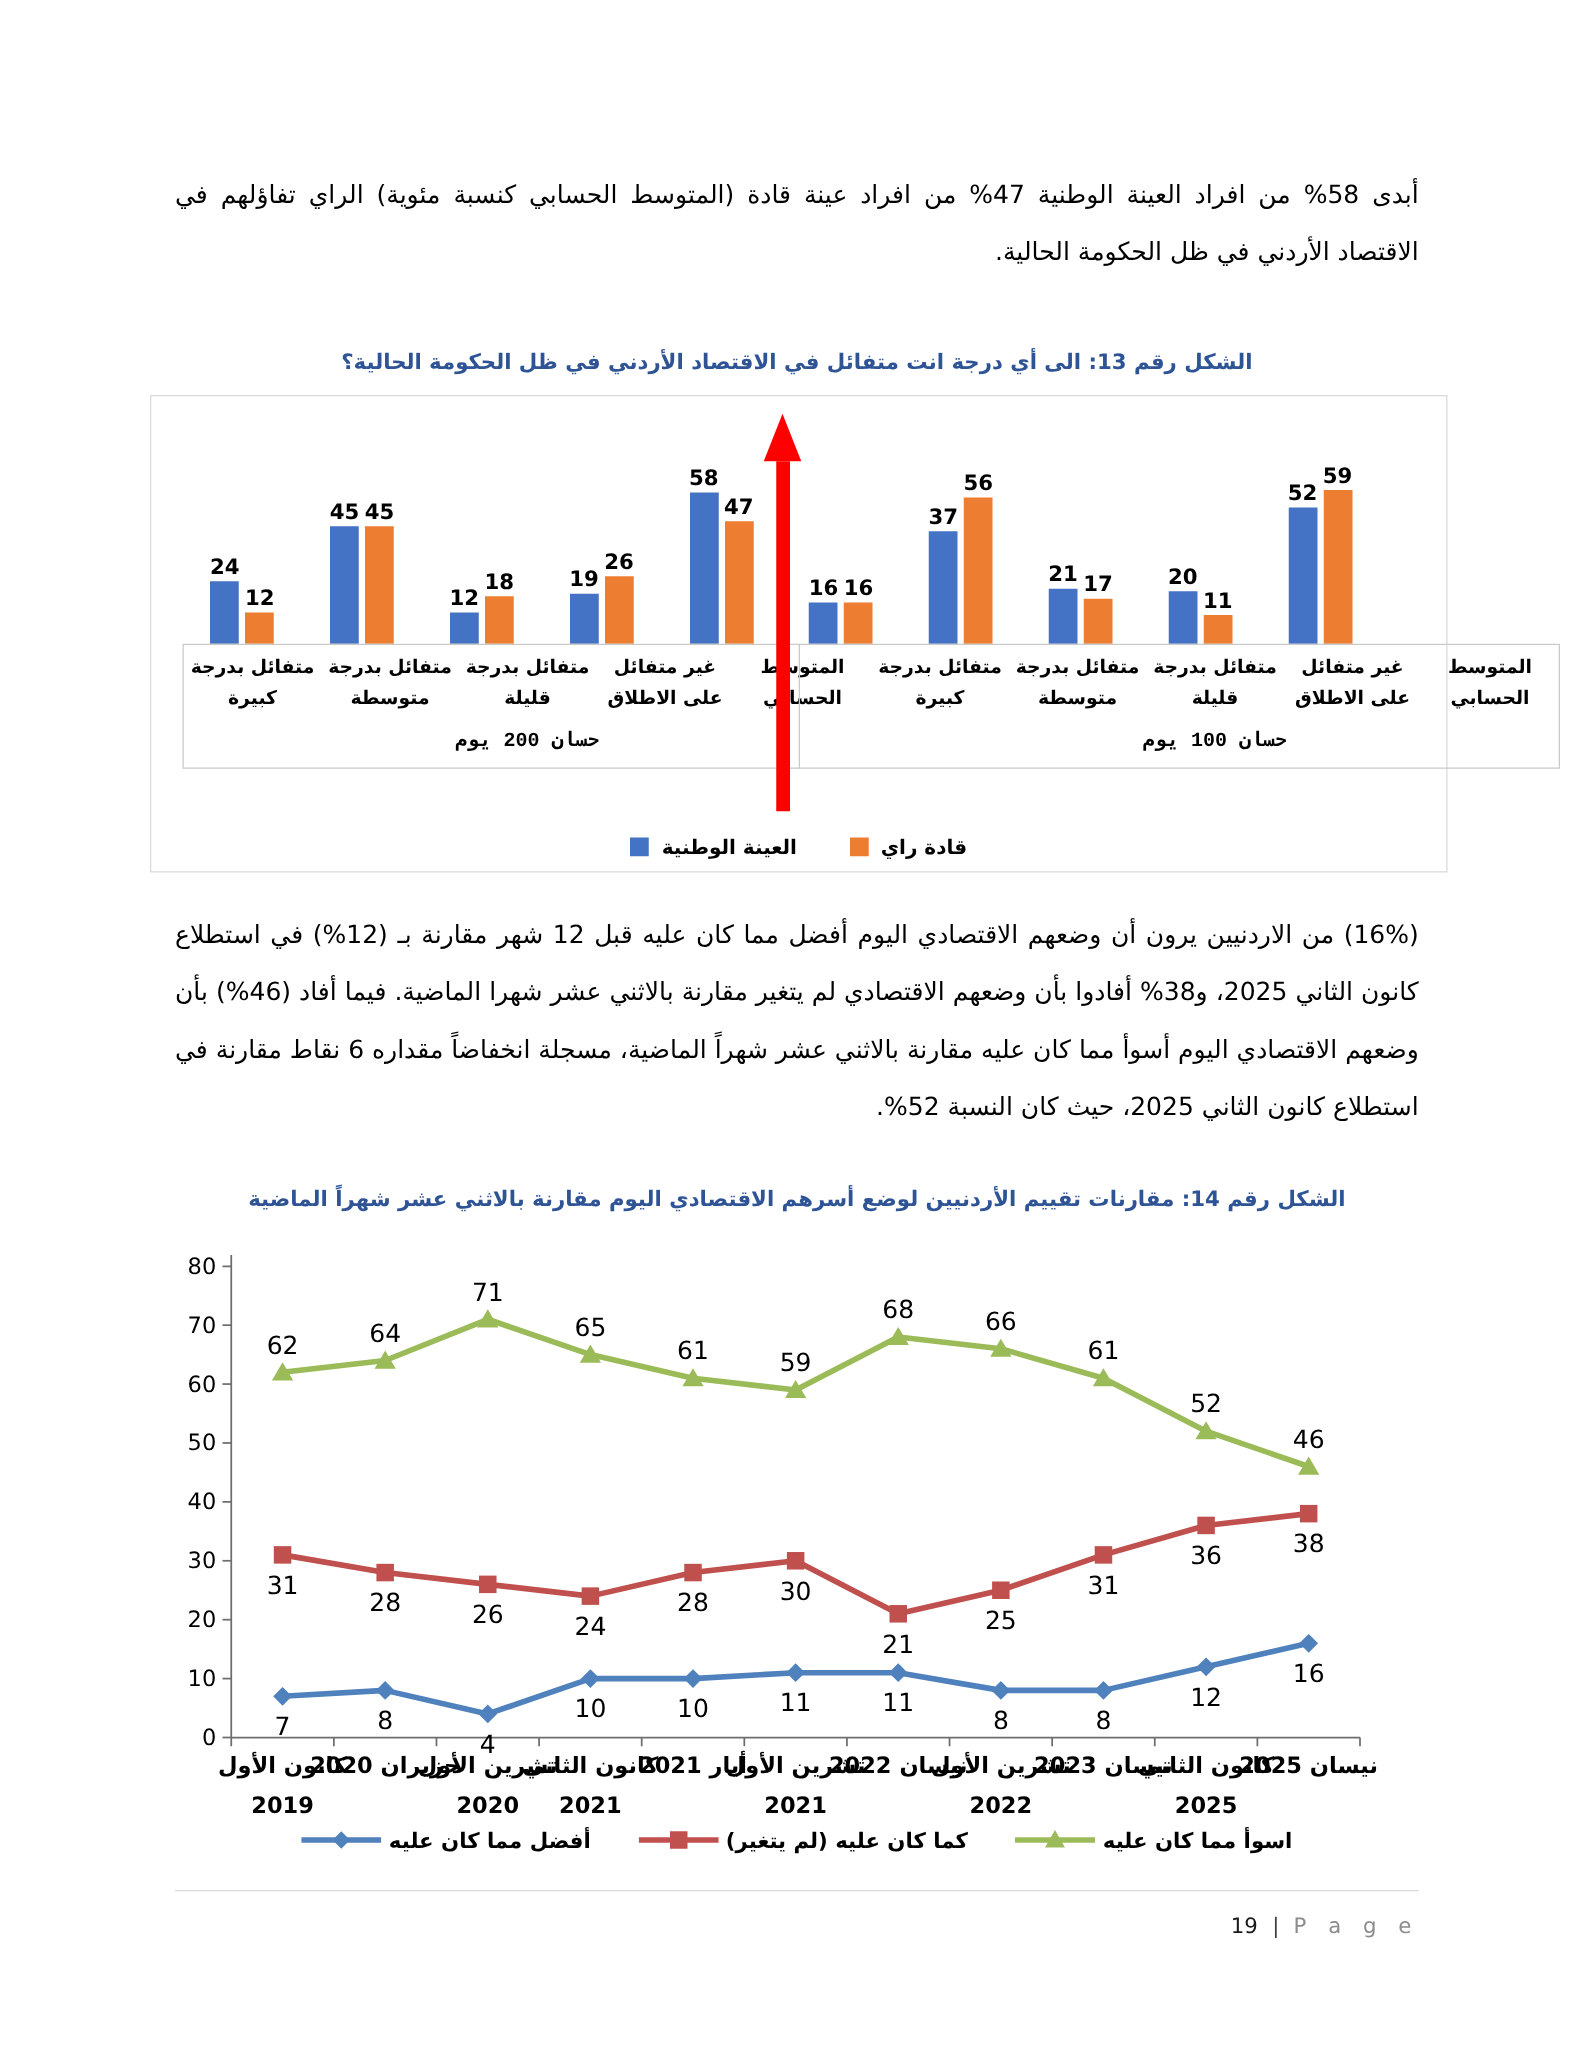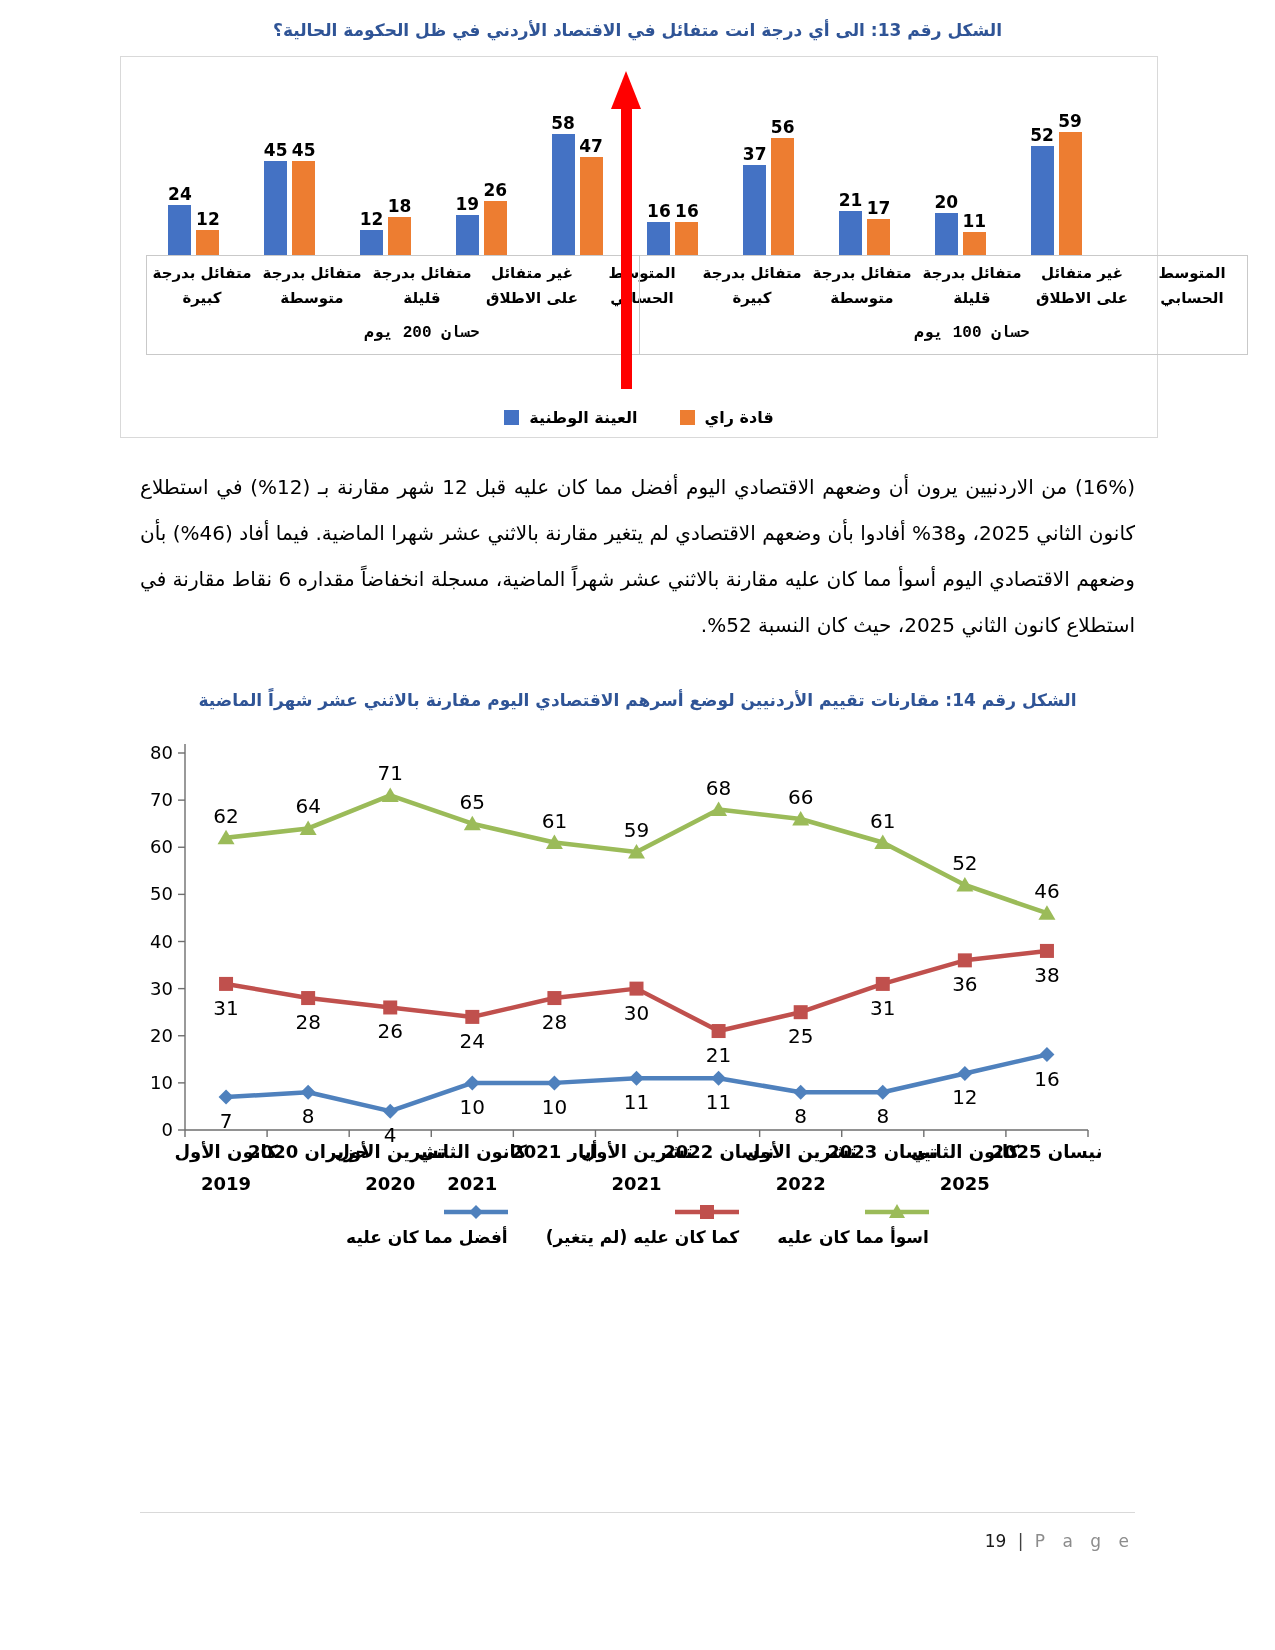--- a/index.html
+++ b/index.html
@@ -1,21 +1,21 @@
 <!DOCTYPE html>
 <html lang="ar"><head>
 <meta charset="utf-8">
 <style>
   html,body{margin:0;padding:0;background:#fff;}
   body{width:1275px;height:1650px;position:relative;font-family:"DejaVu Sans",sans-serif;color:#000;overflow:hidden;}
   .content{position:absolute;left:140px;top:0;width:995px;}
   .para{direction:rtl;text-align:justify;font-size:20px;line-height:46px;margin:0;}
   .fig-title{direction:rtl;text-align:center;font-size:17px;font-weight:bold;color:#2F5496;margin:0;}
   #p1{margin-top:132px;}
-  #f13-title{margin-top:20px;}
+  #f13-title{margin-top:56px;}
   
   .fig13-box{position:relative;width:1036px;margin:16px 0 0 -20px;border:1px solid #d9d9d9;height:380px;background:#fff;}
   .f13-plot{position:absolute;left:25px;top:8px;width:958px;height:190px;display:flex;}
   .f13-cell{flex:1;display:flex;align-items:flex-end;justify-content:center;gap:5px;}
   .f13-barw{display:flex;flex-direction:column;align-items:center;justify-content:flex-end;width:23px;}
   .f13-blabel{font-size:17px;font-weight:bold;margin-bottom:2px;line-height:18px;}
   .f13-bar{width:23px;}
   .f13-table{position:absolute;left:25px;top:198px;width:1102px;height:100px;border:1px solid #c9c9c9;box-sizing:border-box;}
   .f13-catrow{display:flex;height:62px;}
   .f13-cat{flex:1;direction:rtl;text-align:center;font-size:15px;font-weight:bold;line-height:25px;padding-top:5px;}
@@ -26,34 +26,35 @@
   .f13-legitem{display:flex;align-items:center;gap:10px;}
   .f13-sw{width:15px;height:15px;display:inline-block;}
   .f13-leglabel{direction:rtl;font-size:16px;font-weight:bold;}
   .arrow{position:absolute;z-index:5;}
   .arrow-head{width:0;height:0;border-left:15px solid transparent;border-right:15px solid transparent;}
   .arrow-body{margin:0 auto;}
   
   #f14-title{margin-top:42px;}
   #f14-svg{display:block;margin-top:8px;}
   .f14-legend{width:100%;display:flex;direction:ltr;justify-content:center;align-items:center;gap:38px;margin-top:0px;}
-  .f14-legitem{display:flex;align-items:flex-end;gap:6px;flex-direction:column;}
+  .f14-legitem{display:flex;align-items:flex-start;gap:6px;}
   .f14-leglabel{direction:rtl;font-size:17px;font-weight:bold;}
   
   .footer{position:absolute;left:140px;top:1512px;width:995px;border-top:1px solid #d9d9d9;}
   .footer-text{text-align:right;margin-top:18px;font-size:17px;}
   .footer-num{color:#1a1a1a;}
   .footer-sep{color:#404040;margin:0 6px;}
   .footer-word{color:#8c8c8c;letter-spacing:6px;}
 </style>
 </head>
 <body>
 
 <div class="content">
 
+  <p id="p1" class="para">أبدى 58% من افراد العينة الوطنية 47% من افراد عينة قادة (المتوسط الحسابي كنسبة مئوية) الراي تفاؤلهم في الاقتصاد الأردني في ظل الحكومة الحالية.</p>
 
   <p id="f13-title" class="fig-title">الشكل رقم  13: الى أي درجة انت متفائل في الاقتصاد الأردني في ظل الحكومة الحالية؟</p>
 
   <div class="fig13-box" id="fig13">
     <div class="f13-plot" id="f13-cells">
         <div class="f13-cell">
           <div class="f13-barw">
             <span class="f13-blabel">24</span>
             <div class="f13-bar" style="height: 50.16px; background: rgb(68, 114, 196);"></div>
           </div>

